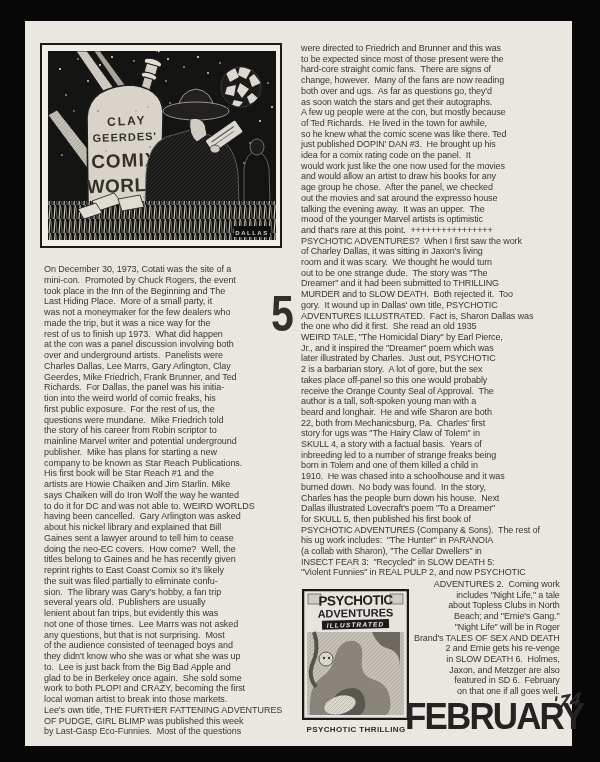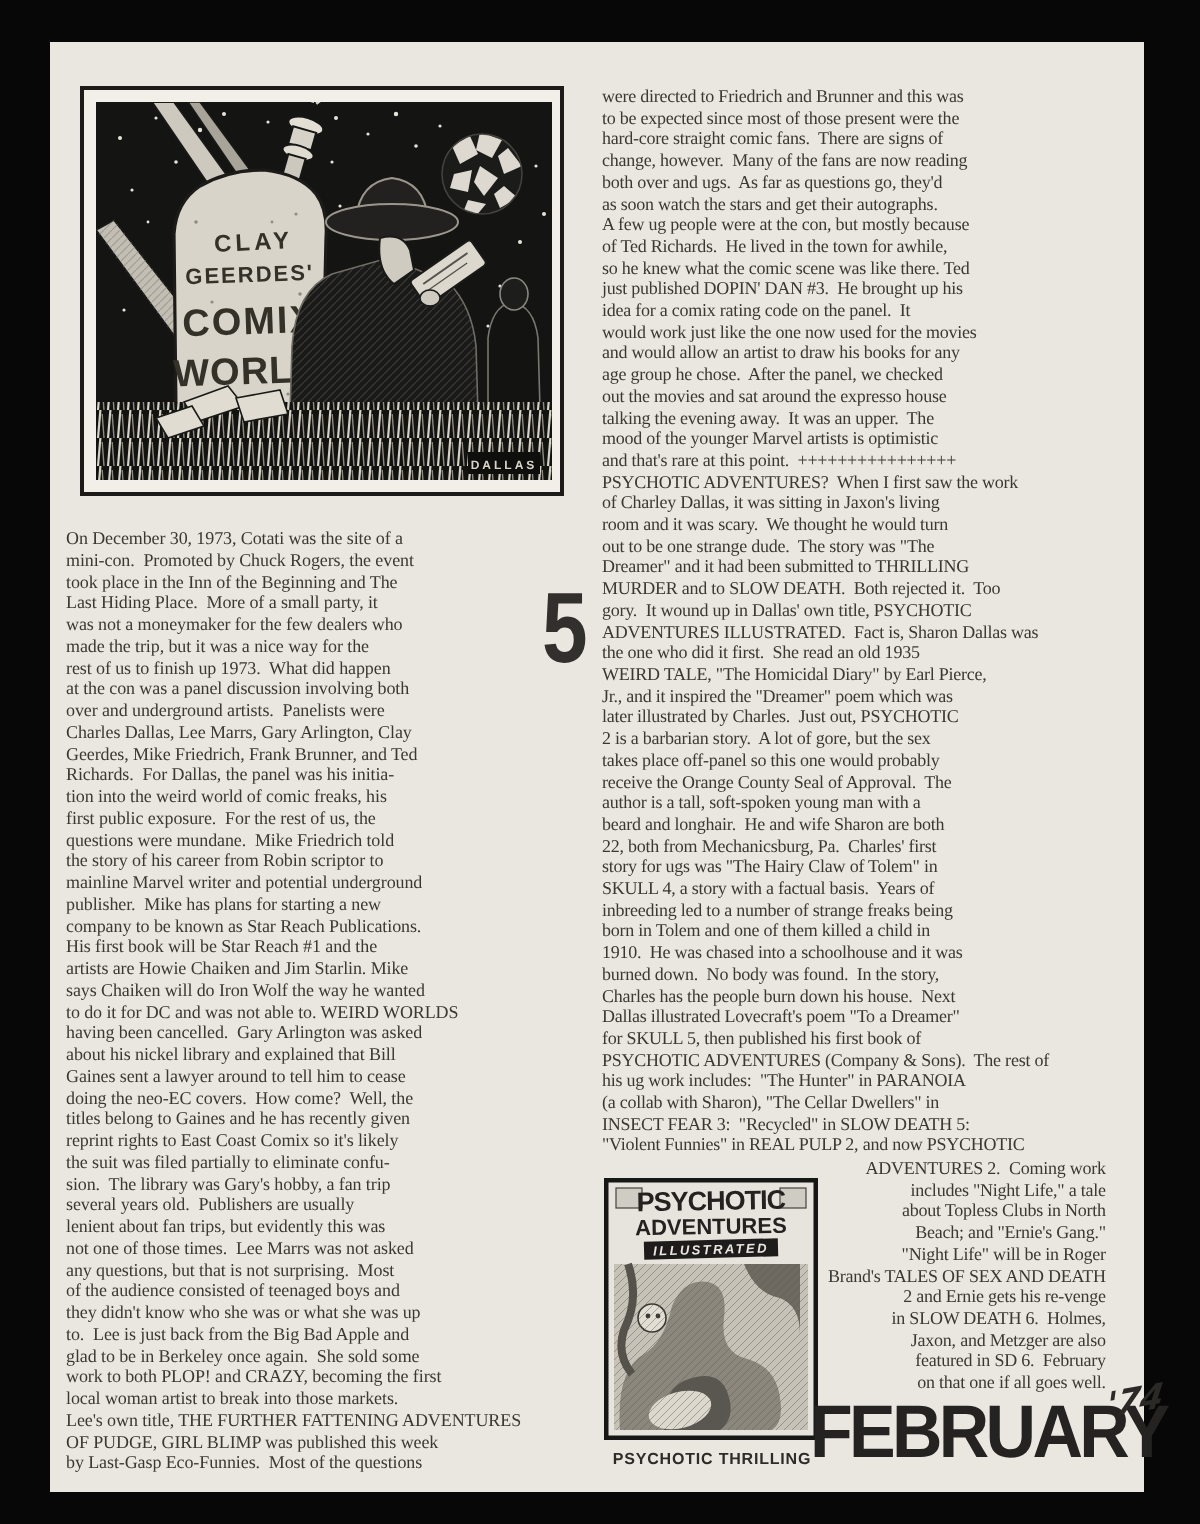--- a/index.html
+++ b/index.html
@@ -16,27 +16,27 @@
   }
   
   .masthead{
     position:absolute;left:15px;top:22px;width:242px;height:205px;
     border:2px solid #1c1b1a;background:#f2efe9;box-sizing:border-box;
     padding:6px 6px;
   }
   
   pre.tw{
     margin:0;
-    font-family:Liberation Serif, serif;
+    font-family:Liberation Sans, sans-serif;
     font-size:9px;
     color:#3a3833;
     white-space:pre;
   }
   .left-col{
-    position:absolute;left:8px;top:243px;width:264px;
+    position:absolute;left:19px;top:243px;width:264px;
     line-height:10.75px;letter-spacing:-0.05px;
   }
   .right-col{
     position:absolute;left:276px;top:22px;width:274px;height:700px;
   }
   .right-col .top-text{
     position:absolute;left:0;top:0;
     line-height:10.7px;letter-spacing:-0.12px;
   }
   .right-col .wrap-text{

